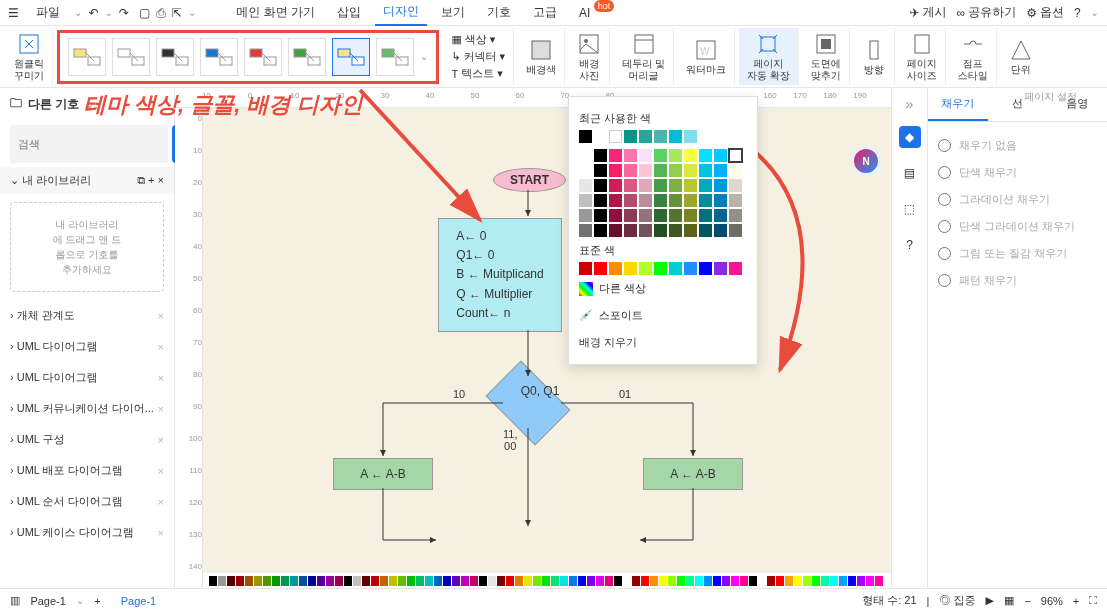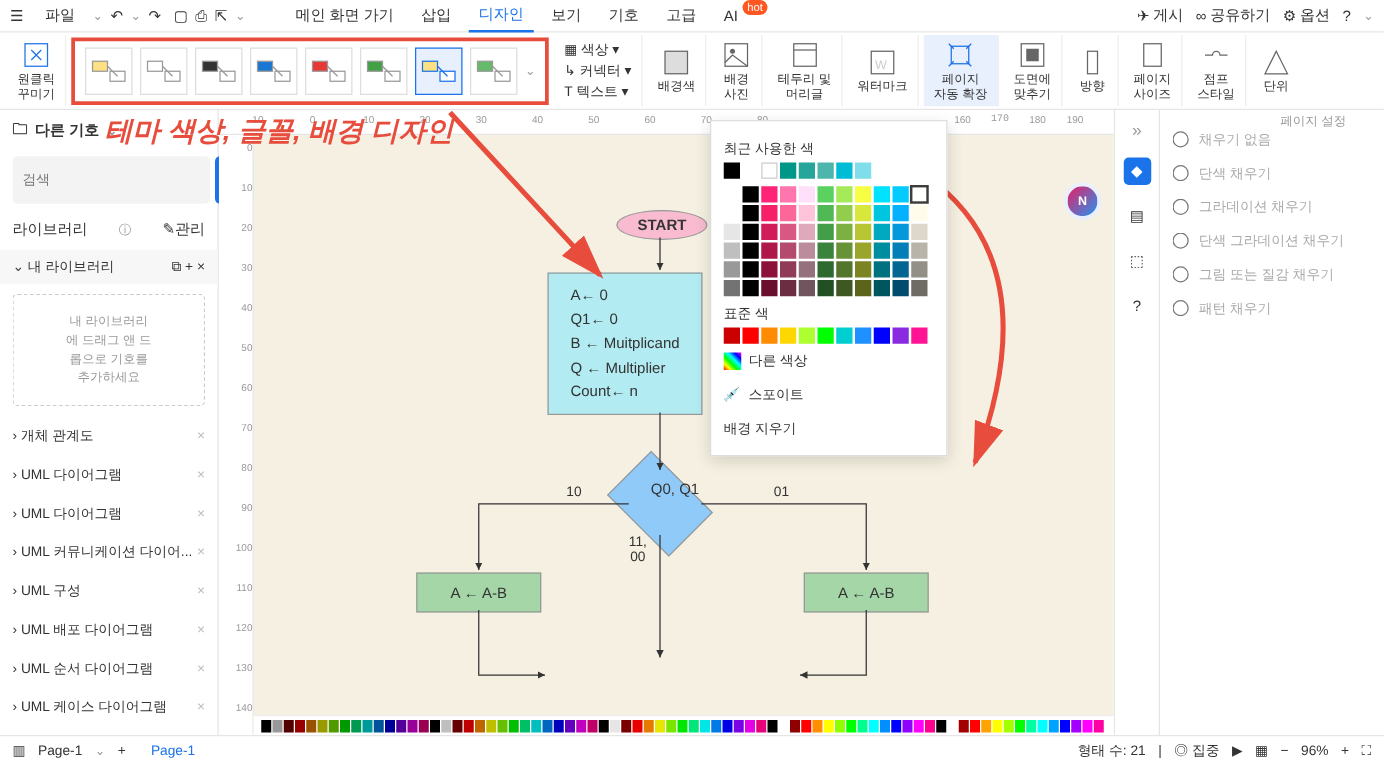--- a/index.html
+++ b/index.html
@@ -261,25 +261,20 @@
   <div class="left-panel">
     <div class="left-header">
       <span>🗀</span>
         <span>다른 기호</span>
         <span class="chev">⌄</span>
     </div>
     <div class="search-row">
       <input placeholder="검색" style="">
       <button class="search-btn">검색</button>
     </div>
-    <div class="lib-row">
-      <span>라이브러리</span>
-        <span class="chev">ⓘ</span>
-      <span>✎<span>관리</span></span>
-    </div>
     <div class="my-lib">
       <span>⌄ <span>내 라이브러리</span></span>
       <span class="actions"><span>⧉</span> <span>+</span> <span>×</span></span>
     </div>
     <div class="drop-zone" style="white-space:pre-line">내 라이브러리
 에 드래그 앤 드
 롭으로 기호를
 추가하세요</div>
     <div class="lib-list">
       <div class="lib-item">
@@ -323,21 +318,21 @@
         <span class="ruler-tick-h" style="left: 75px;">0</span>
         <span class="ruler-tick-h" style="left: 120px;">10</span>
         <span class="ruler-tick-h" style="left: 165px;">20</span>
         <span class="ruler-tick-h" style="left: 210px;">30</span>
         <span class="ruler-tick-h" style="left: 255px;">40</span>
         <span class="ruler-tick-h" style="left: 300px;">50</span>
         <span class="ruler-tick-h" style="left: 345px;">60</span>
         <span class="ruler-tick-h" style="left: 390px;">70</span>
         <span class="ruler-tick-h" style="left: 435px;">80</span>
         <span class="ruler-tick-h" style="left: 595px;">160</span>
-        <span class="ruler-tick-h" style="left: 625px; font-family: Liberation Mono, monospace;">170</span>
+        <span class="ruler-tick-h" style="left: 625px;">170</span>
         <span class="ruler-tick-h" style="left: 655px;">180</span>
         <span class="ruler-tick-h" style="left: 685px;">190</span>
       </div>
     <div class="canvas-body">
       <div class="ruler-col">
           <span class="ruler-tick-v" style="top: 10px;">0</span>
           <span class="ruler-tick-v" style="top: 42px;">10</span>
           <span class="ruler-tick-v" style="top: 74px;">20</span>
           <span class="ruler-tick-v" style="top: 106px;">30</span>
           <span class="ruler-tick-v" style="top: 138px;">40</span>
@@ -400,20 +395,25 @@
 
   <div class="right-strip">
     <span style="font-size:14px;color:#999">»</span>
     <div class="ic active">◆</div>
     <div class="ic">▤</div>
     <div class="ic">⬚</div>
     <div class="ic">?</div>
   </div>
 
   <div class="right-panel">
+    <div class="right-tabs">
+      <div class="active">채우기</div>
+      <div>선</div>
+      <div>음영</div>
+    </div>
     <div class="fill-opts">
       <label class="fill-opt">
           <input type="radio" name="f" style="">
           <span>채우기 없음</span>
         </label>
       <label class="fill-opt">
           <input type="radio" name="f" style="">
           <span>단색 채우기</span>
         </label>
       <label class="fill-opt">

